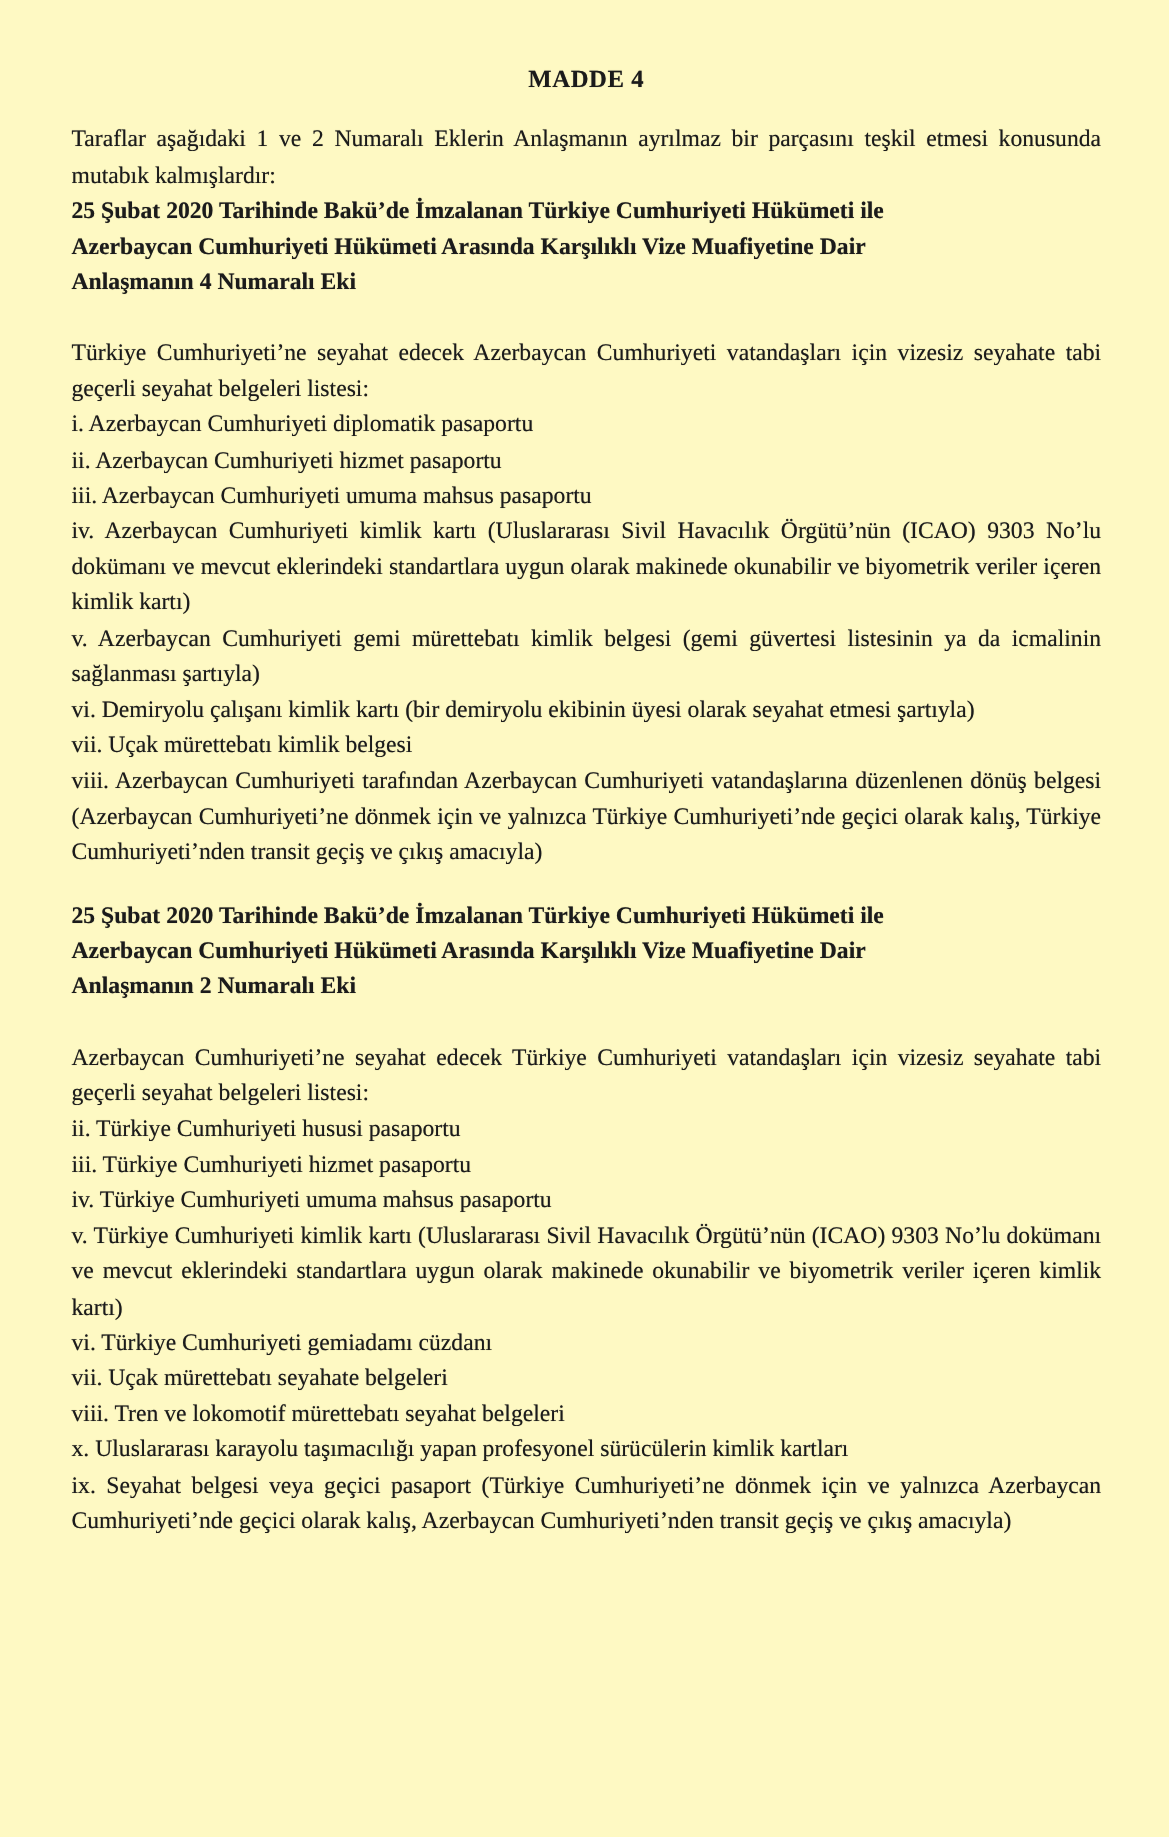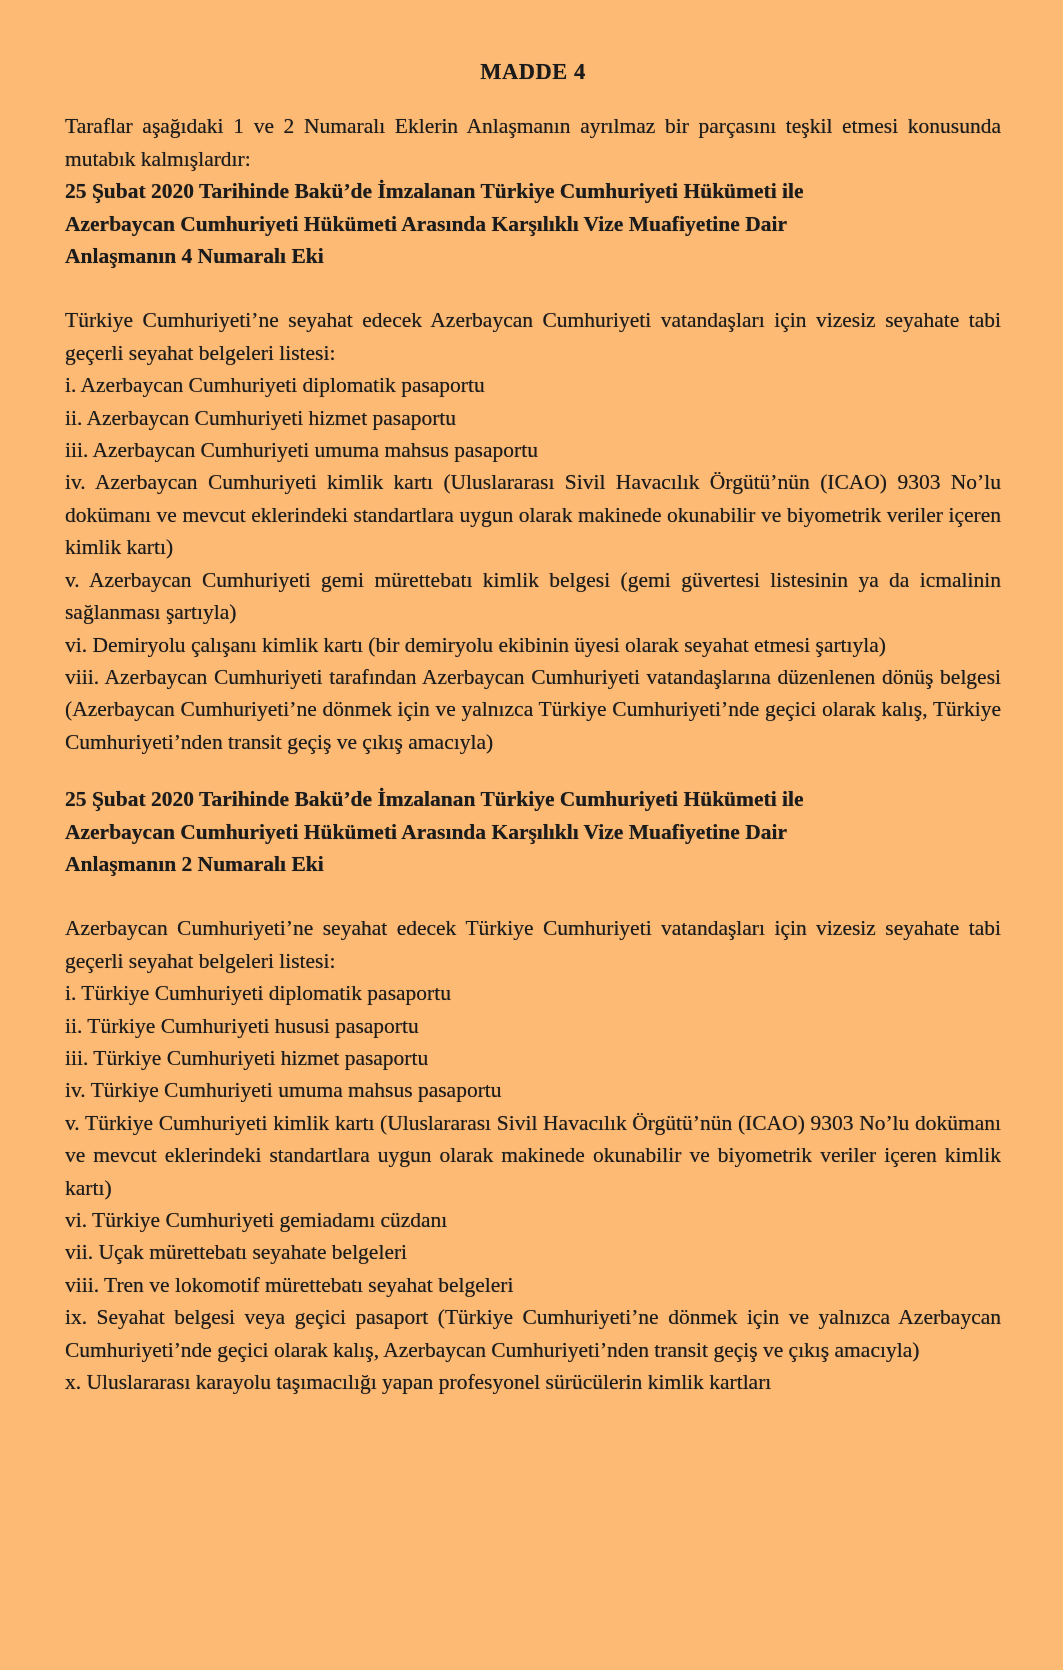--- a/index.html
+++ b/index.html
@@ -4,21 +4,21 @@
 <style>
   html, body {
     margin: 0;
     padding: 0;
     background: #ffffff;
   }
   .page {
     box-sizing: border-box;
     width: 1063px;
     height: 1670px;
-    background: #fdba74;
+    background: #fef9c3;
     padding: 56px 62px 0 65px;
     font-family: "Liberation Serif", "DejaVu Serif", serif;
     font-size: 21.5px;
     line-height: 32.4px;
     color: #1b1b1b;
     text-shadow: 0 0 0.7px rgba(20,20,20,0.55);
     overflow: hidden;
   }
   .article-title {
     text-align: center;
@@ -60,37 +60,37 @@
 
   <p class="para annex-intro">Türkiye Cumhuriyeti’ne seyahat edecek Azerbaycan Cumhuriyeti vatandaşları için vizesiz seyahate tabi geçerli seyahat belgeleri listesi:</p>
 
   <div class="doc-list list-1">
     <p class="item">i. Azerbaycan Cumhuriyeti diplomatik pasaportu</p>
     <p class="item">ii. Azerbaycan Cumhuriyeti hizmet pasaportu</p>
     <p class="item">iii. Azerbaycan Cumhuriyeti umuma mahsus pasaportu</p>
     <p class="item">iv. Azerbaycan Cumhuriyeti kimlik kartı (Uluslararası Sivil Havacılık Örgütü’nün (ICAO) 9303 No’lu dokümanı ve mevcut eklerindeki standartlara uygun olarak makinede okunabilir ve biyometrik veriler içeren kimlik kartı)</p>
     <p class="item">v. Azerbaycan Cumhuriyeti gemi mürettebatı kimlik belgesi (gemi güvertesi listesinin ya da icmalinin sağlanması şartıyla)</p>
     <p class="item">vi. Demiryolu çalışanı kimlik kartı (bir demiryolu ekibinin üyesi olarak seyahat etmesi şartıyla)</p>
+    <p class="item">vii. Uçak mürettebatı kimlik belgesi</p>
     <p class="item">viii. Azerbaycan Cumhuriyeti tarafından Azerbaycan Cumhuriyeti vatandaşlarına düzenlenen dönüş belgesi (Azerbaycan Cumhuriyeti’ne dönmek için ve yalnızca Türkiye Cumhuriyeti’nde geçici olarak kalış, Türkiye Cumhuriyeti’nden transit geçiş ve çıkış amacıyla)</p>
   </div>
 
   <div class="annex-heading">
     <div class="h-line">25 Şubat 2020 Tarihinde Bakü’de İmzalanan Türkiye Cumhuriyeti Hükümeti ile</div>
     <div class="h-line">Azerbaycan Cumhuriyeti Hükümeti Arasında Karşılıklı Vize Muafiyetine Dair</div>
     <div class="h-line">Anlaşmanın 2 Numaralı Eki</div>
   </div>
 
   <p class="para annex-intro">Azerbaycan Cumhuriyeti’ne seyahat edecek Türkiye Cumhuriyeti vatandaşları için vizesiz seyahate tabi geçerli seyahat belgeleri listesi:</p>
 
   <div class="doc-list list-2">
-    <p class="item">i. Türkiye Cumhuriyeti diplomatik pasaportu</p>
     <p class="item">ii. Türkiye Cumhuriyeti hususi pasaportu</p>
     <p class="item">iii. Türkiye Cumhuriyeti hizmet pasaportu</p>
     <p class="item">iv. Türkiye Cumhuriyeti umuma mahsus pasaportu</p>
     <p class="item">v. Türkiye Cumhuriyeti kimlik kartı (Uluslararası Sivil Havacılık Örgütü’nün (ICAO) 9303 No’lu dokümanı ve mevcut eklerindeki standartlara uygun olarak makinede okunabilir ve biyometrik veriler içeren kimlik kartı)</p>
     <p class="item">vi. Türkiye Cumhuriyeti gemiadamı cüzdanı</p>
     <p class="item">vii. Uçak mürettebatı seyahate belgeleri</p>
     <p class="item">viii. Tren ve lokomotif mürettebatı seyahat belgeleri</p>
+    <p class="item">x. Uluslararası karayolu taşımacılığı yapan profesyonel sürücülerin kimlik kartları</p>
     <p class="item">ix. Seyahat belgesi veya geçici pasaport (Türkiye Cumhuriyeti’ne dönmek için ve yalnızca Azerbaycan Cumhuriyeti’nde geçici olarak kalış, Azerbaycan Cumhuriyeti’nden transit geçiş ve çıkış amacıyla)</p>
-    <p class="item">x. Uluslararası karayolu taşımacılığı yapan profesyonel sürücülerin kimlik kartları</p>
   </div>
 
 </div>
 
 </body></html>

